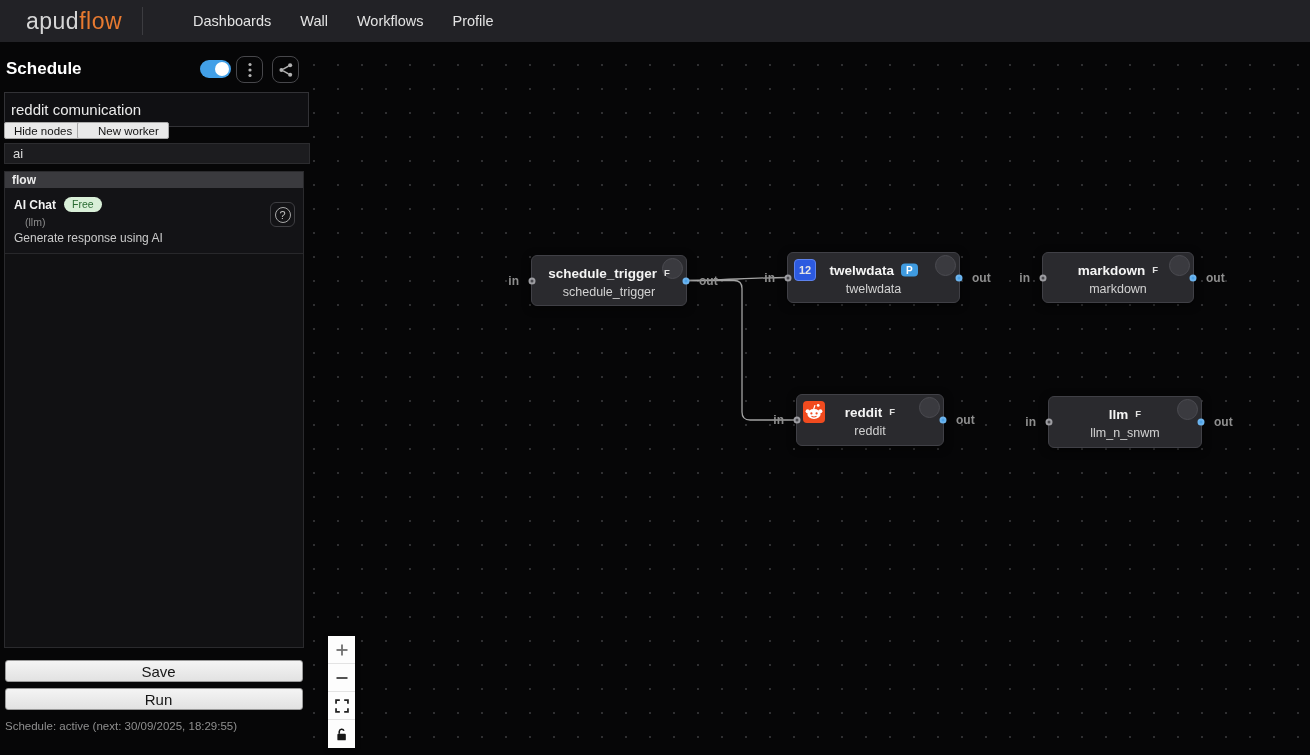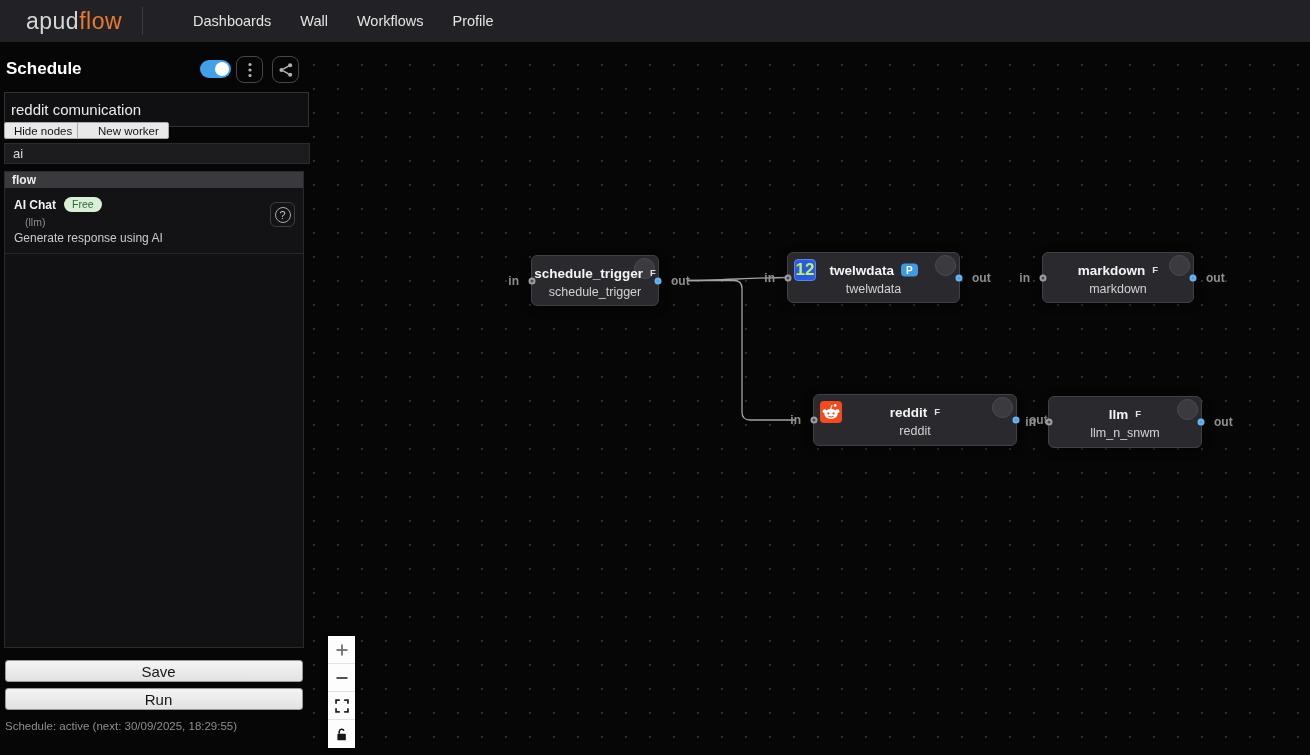--- a/index.html
+++ b/index.html
@@ -50,21 +50,21 @@
   .edge-layer{position:absolute;left:0;top:0;width:100%;height:100%;}
   .edge{fill:none;stroke:#a3a3a3;stroke-width:1.3;}
   .flow-node{position:absolute;background:#2a2a2e;border:1px solid #404046;border-radius:6px;box-shadow:0 2px 8px rgba(0,0,0,.55);cursor:pointer;}
   .node-text{position:absolute;left:0;right:0;top:50%;transform:translateY(-50%);text-align:center;white-space:nowrap;}
   .node-title{font-size:13.5px;font-weight:bold;color:#f4f4f4;}
   .node-flag{font-size:9.5px;font-weight:bold;color:#e0e0e0;margin-left:7px;vertical-align:2px;}
   .node-flag.chip{background:var(--p-badge-blue);color:#fff;padding:1px 5px;border-radius:4px;font-size:10px;vertical-align:1px;}
   .node-sub{font-size:12.5px;color:#d2d2d2;margin-top:3px;}
   .corner-circle{position:absolute;top:2px;right:3px;width:21px;height:21px;border-radius:50%;background:#3a3a3f;border:1px solid #4b4b51;}
   .node-icon{position:absolute;left:6px;top:6px;width:22px;height:22px;border-radius:4px;display:flex;align-items:center;justify-content:center;}
-  .td-icon{background:var(--twelvedata-blue);color:#bef264;font-weight:bold;font-size:17px;border:1px solid #5d82ec;}
+  .td-icon{background:var(--twelvedata-blue);color:#e5e5e5;font-weight:bold;font-size:11px;border:1px solid #5d82ec;}
   .rd-icon{background:var(--reddit-orange);}
   .port{position:absolute;width:7px;height:7px;border-radius:50%;top:50%;cursor:crosshair;}
   .port.in{left:0;transform:translate(-50%,-50%);background:#4a4a4f;border:2px solid #9d9da2;}
   .port.out{left:100%;transform:translate(-50%,-50%);background:var(--port-blue);border:2px solid #6cb4ee;}
   .port-label{position:absolute;font-size:12px;color:#8e8e8e;top:50%;transform:translateY(-50%);font-weight:bold;}
   .port-label.lin{right:calc(100% + 13px);}
   .port-label.lout{left:calc(100% + 13px);}
 
   
   .controls{position:absolute;left:15px;top:594px;width:27px;background:#fdfdfd;box-shadow:0 1px 5px rgba(0,0,0,.45);}
@@ -135,21 +135,21 @@
   <button class="big-btn run-btn">Run</button>
   <div class="sb-status">Schedule: active (next: 30/09/2025, 18:29:55)</div>
 </div>
 
 <div class="canvas">
   <svg class="edge-layer">
       <path d="M374,238.5 C404,238.5 444,235.5 474,235.5" class="edge"></path>
       <path d="M374,238.5 L421,238.5 Q429,238.5 429,246.5 L429,370 Q429,378 437,378 L483,378" class="edge"></path>
     </svg>
   <div>
-      <div class="flow-node" style="left: 218px; top: 213px; width: 128px; height: 51px;">
+      <div class="flow-node" style="left: 218px; top: 213px; width: 156px; height: 51px;">
         <div class="corner-circle"></div>
         <div class="node-text">
           <div><span class="node-title">schedule_trigger</span><span class="node-flag">F</span></div>
           <div class="node-sub">schedule_trigger</div>
         </div>
         <span class="port in"></span>
         <span class="port out"></span>
         <span class="port-label lin">in</span>
         <span class="port-label lout">out</span>
       </div>
@@ -169,21 +169,21 @@
         <div class="corner-circle"></div>
         <div class="node-text">
           <div><span class="node-title">markdown</span><span class="node-flag">F</span></div>
           <div class="node-sub">markdown</div>
         </div>
         <span class="port in"></span>
         <span class="port out"></span>
         <span class="port-label lin">in</span>
         <span class="port-label lout">out</span>
       </div>
-      <div class="flow-node" style="left: 483px; top: 352px; width: 204px; height: 52px; margin-left: 17px;">
+      <div class="flow-node" style="left: 483px; top: 352px; width: 148px; height: 52px;">
         <div class="node-icon rd-icon">
           <svg width="22" height="22" viewBox="0 0 22 22">
             <g fill="#fff">
               <circle cx="4.6" cy="10.3" r="2"></circle>
               <circle cx="17.4" cy="10.3" r="2"></circle>
               <circle cx="15.2" cy="4.4" r="1.4"></circle>
               <rect x="10.7" y="4" width="1.2" height="4.4" transform="rotate(18 11.3 6.2)"></rect>
               <ellipse cx="11" cy="13" rx="6.6" ry="5.1"></ellipse>
             </g>
             <circle cx="8.4" cy="12.4" r="1.1" fill="var(--reddit-orange)"></circle>

